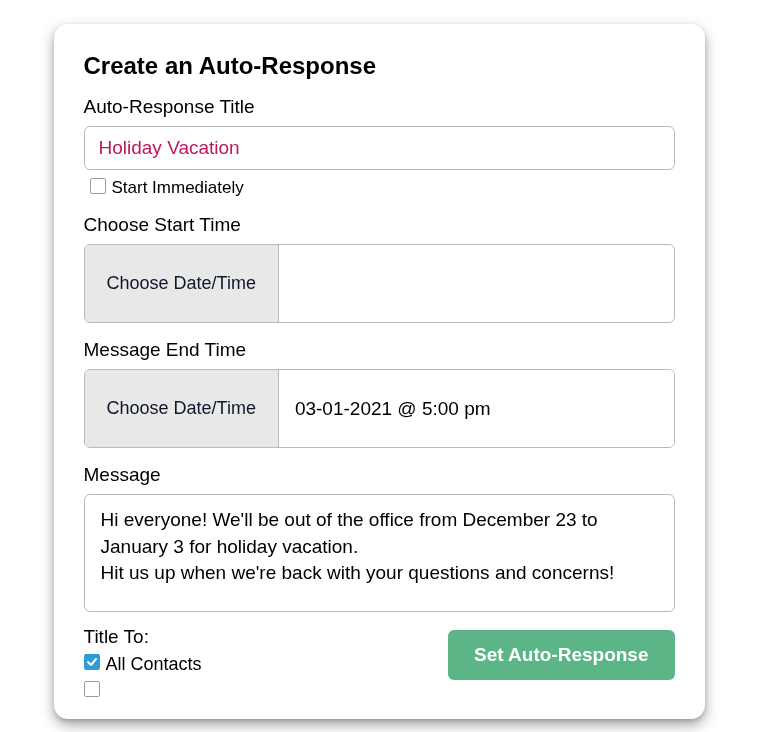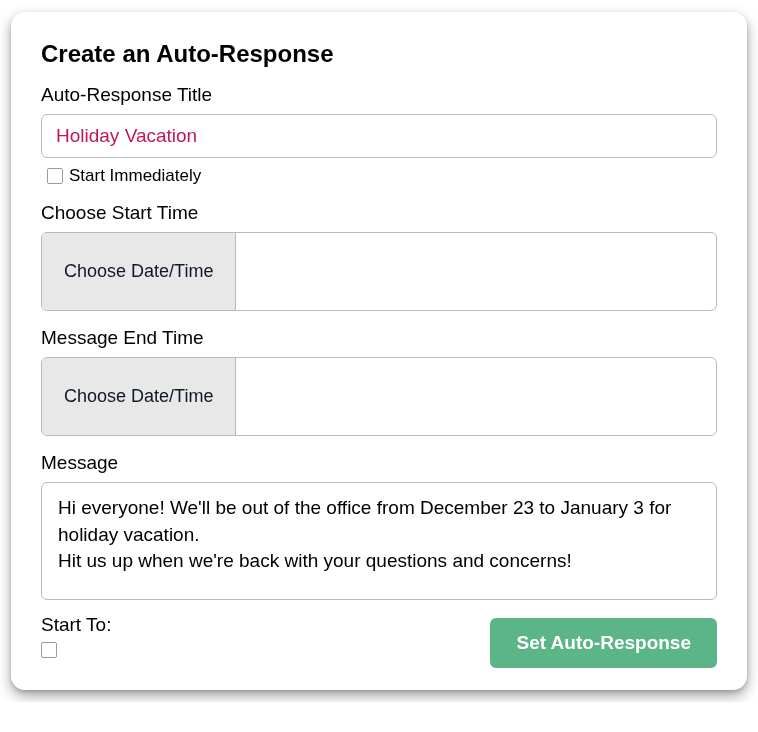--- a/index.html
+++ b/index.html
@@ -3,22 +3,22 @@
 <meta charset="utf-8">
 <style>
   * { box-sizing: border-box; }
   html, body {
     margin: 0; padding: 0;
     font-family: -apple-system, "Segoe UI", Helvetica, Arial, sans-serif;
     background: #fff;
     color: #000;
   }
   .card {
-    width: 736px;
-    margin: 12px auto;
+    width: 651px;
+    margin: 24px auto;
     background: #fff;
     border-radius: 14px;
     padding: 28px 30px 22px 30px;
     box-shadow: 0 6px 14px rgba(0,0,0,0.35), 0 2px 4px rgba(0,0,0,0.15);
   }
   h1.title {
     font-size: 24px;
     font-weight: 700;
     margin: 0 0 14px 0;
   }
@@ -32,21 +32,21 @@
     border-radius: 6px;
     padding: 10px 14px;
     font-size: 19px;
     font-family: inherit;
     color: #be185d;
     background: #fff;
     display: block;
   }
   .check-row {
     display: flex;
-    align-items: center;
+    align-items: flex-start;
     gap: 6px;
     margin-top: 8px;
     font-size: 17px;
     padding-left: 6px;
   }
   .checkbox {
     width: 16px; height: 16px;
     border: 1.5px solid #9c9c9c;
     border-radius: 2px;
     display: inline-flex;
@@ -146,29 +146,38 @@
   </div>
 
   <div class="field-label">Choose Start Time</div>
   <div class="dt-row">
     <button class="dt-btn" type="button">Choose Date/Time</button>
   </div>
 
   <div class="field-label">Message End Time</div>
   <div class="dt-row">
     <button class="dt-btn" type="button">Choose Date/Time</button>
+    <input class="dt-value" type="text" value="03-01-2021 @ 5:00 pm" style="">
   </div>
 
   <div class="field-label">Message</div>
   <textarea class="message-box" style="">Hi everyone! We'll be out of the office from December 23 to January 3 for holiday vacation.
 Hit us up when we're back with your questions and concerns!</textarea>
 
   <div class="bottom-row">
     <div class="send-to">
-      <div class="field-label">Start To:</div>
+      <div class="field-label">Title To:</div>
+      <div class="check-row">
+        <span class="checkbox checked">
+          <svg viewBox="0 0 12 12">
+              <path d="M2 6 L5 9 L10 3" stroke="#fff" stroke-width="2" fill="none" stroke-linecap="round" stroke-linejoin="round"></path>
+            </svg>
+        </span>
+        <span>All Contacts</span>
+      </div>
       <div class="check-row">
         <span class="checkbox">
           
         </span>
       </div>
     </div>
     <button class="submit-btn" type="button">Set Auto-Response</button>
   </div>
 
 </div>

